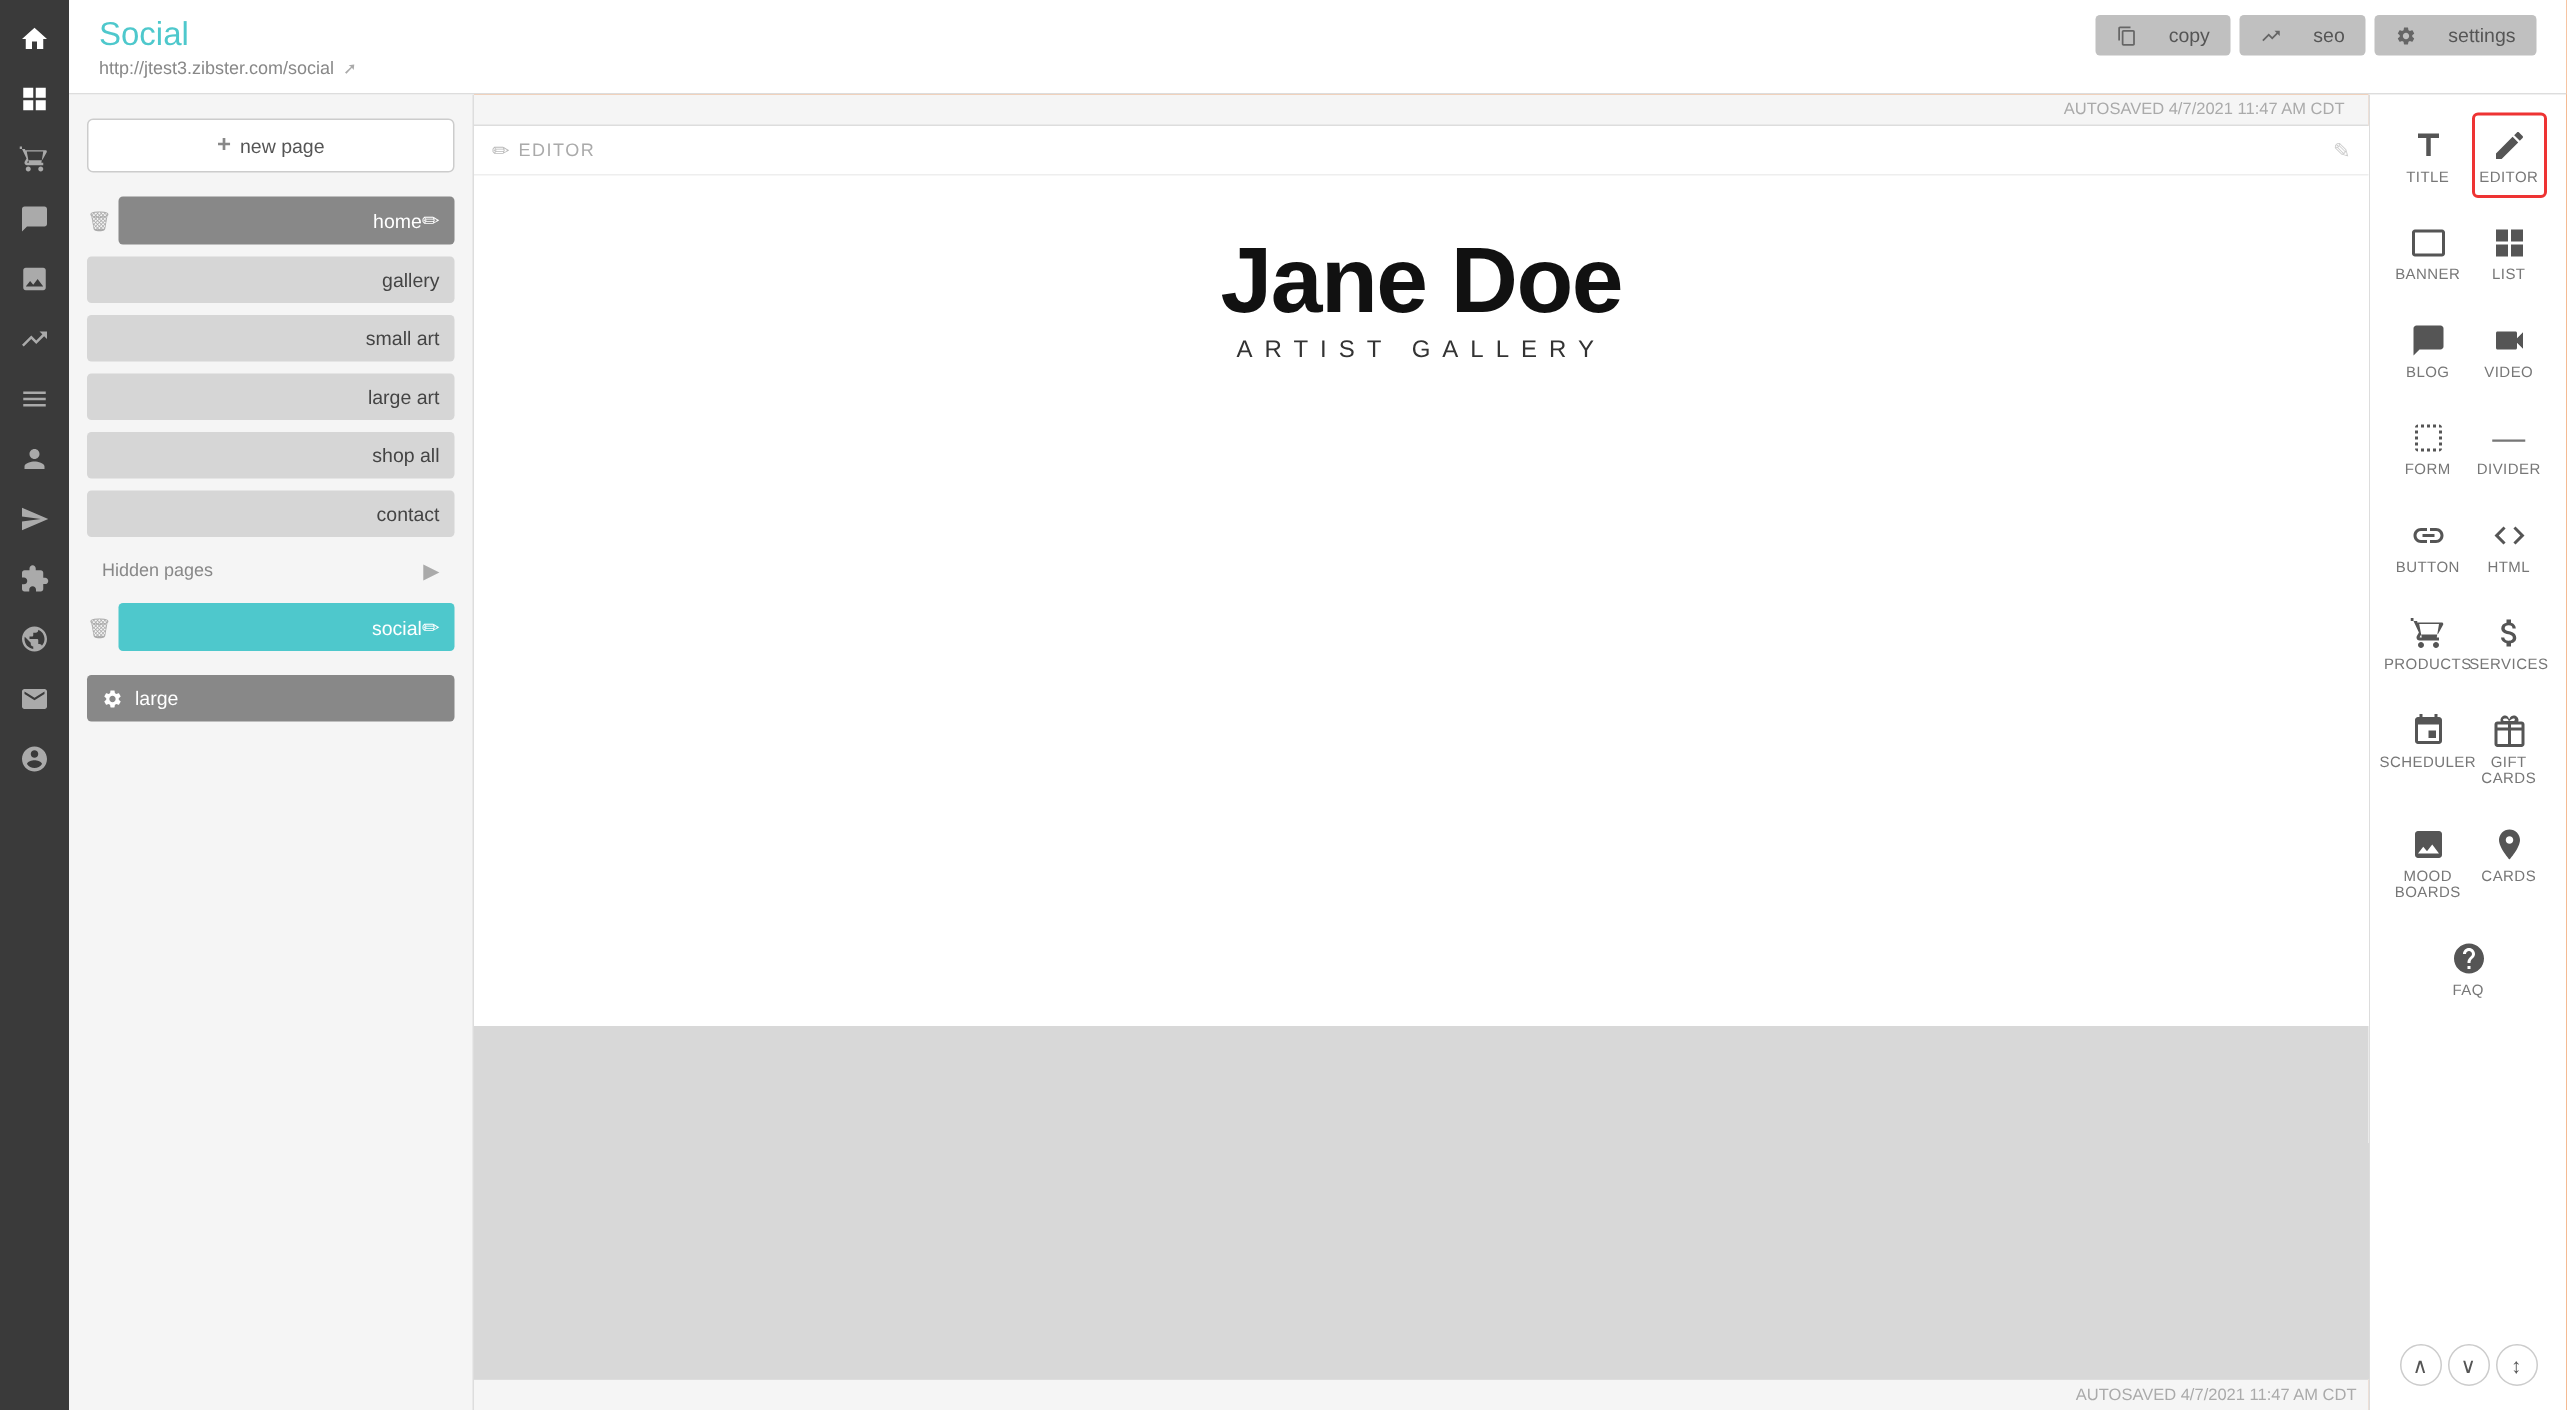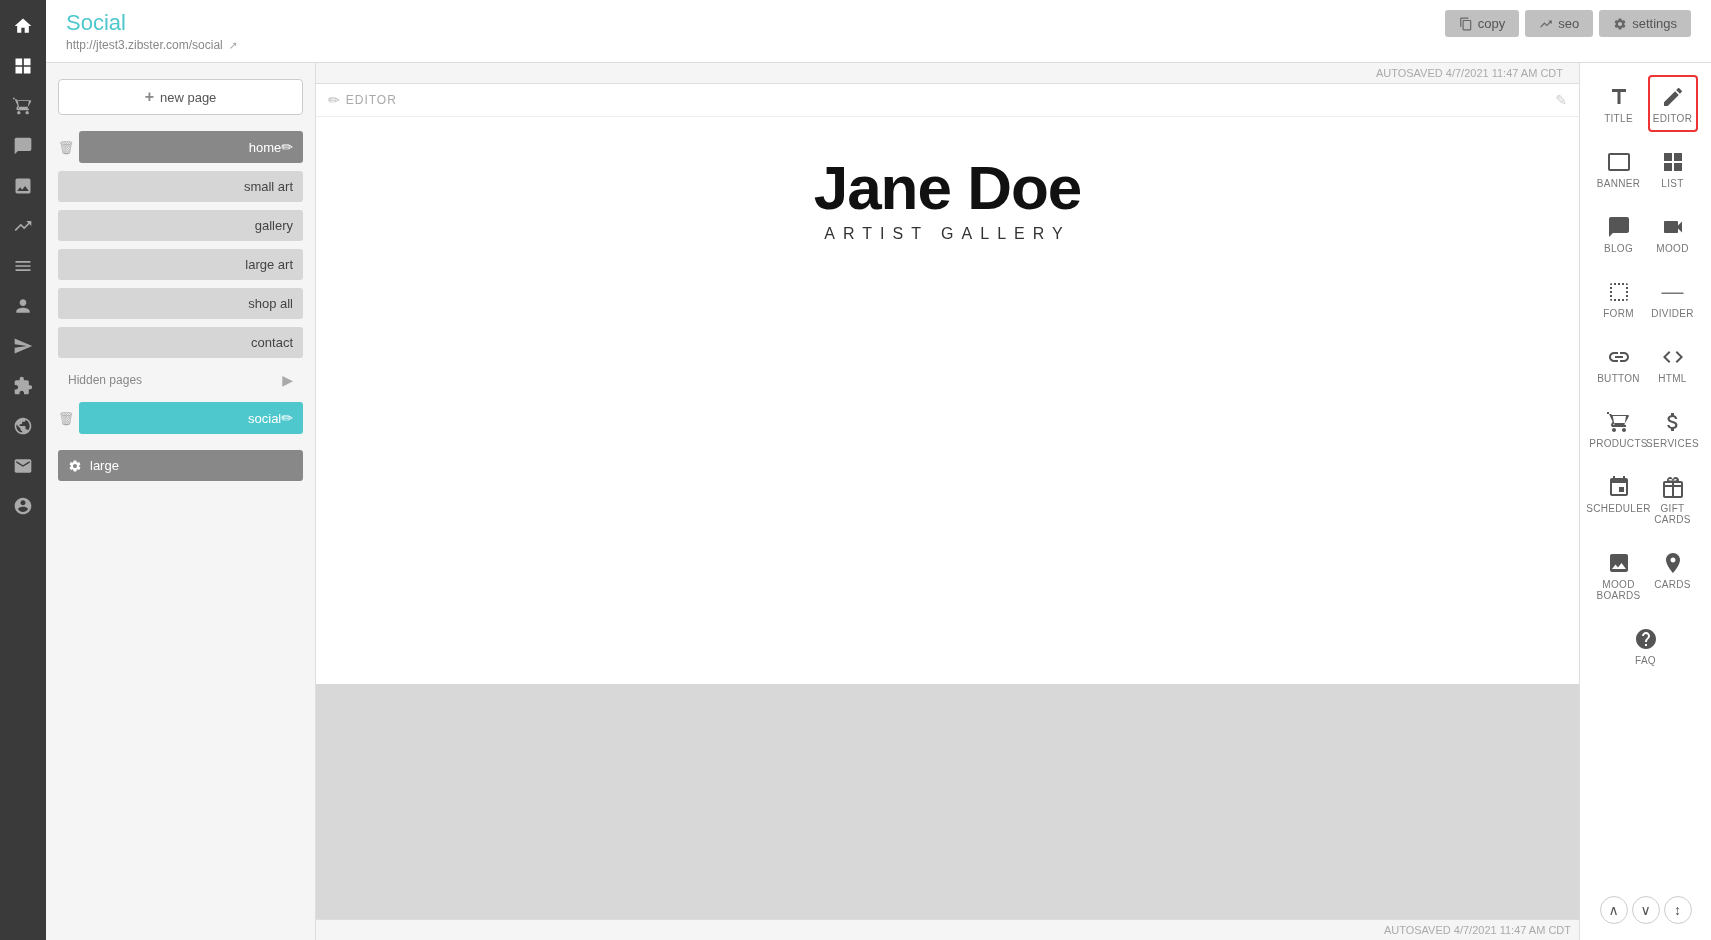--- a/index.html
+++ b/index.html
@@ -67,21 +67,21 @@
     .page-url a { color: #888; text-decoration: none; }
     .external-link-icon { font-size: 11px; color: #aaa; cursor: pointer; }
     .top-bar-right {
       display: flex;
       align-items: center;
       gap: 6px;
     }
     .top-btn {
       display: flex;
       align-items: center;
-      gap: 5px;
+      gap: 21px;
       padding: 6px 14px;
       background: #c0c0c0;
       border: none;
       border-radius: 3px;
       font-size: 13px;
       color: #555;
       cursor: pointer;
       font-weight: 500;
     }
     .top-btn svg { width: 14px; height: 14px; fill: #666; }
@@ -427,24 +427,24 @@
 
       <div style="display:flex;align-items:center;gap:4px;">
         <span style="color:#aaa;font-size:13px;cursor:pointer;">🗑</span>
         <div class="page-item main-page" style="flex:1;">
           <span>home</span>
           <span style="font-size:14px;">✏</span>
         </div>
       </div>
 
       <div class="page-item">
+        <span>gallery</span>
+      </div>
+      <div class="page-item">
         <span>small art</span>
-      </div>
-      <div class="page-item">
-        <span>gallery</span>
       </div>
       <div class="page-item">
         <span>large art</span>
       </div>
       <div class="page-item">
         <span>shop all</span>
       </div>
       <div class="page-item">
         <span>contact</span>
       </div>
@@ -542,21 +542,21 @@
               </svg>
           </div>
           <div class="widget-label">BLOG</div>
         </div>
         <div class="widget-item">
           <div class="widget-icon">
             <svg viewBox="0 0 24 24">
                 <path d="M17 10.5V7c0-.55-.45-1-1-1H4c-.55 0-1 .45-1 1v10c0 .55.45 1 1 1h12c.55 0 1-.45 1-1v-3.5l4 4v-11l-4 4z"></path>
               </svg>
           </div>
-          <div class="widget-label">MOOD</div>
+          <div class="widget-label">VIDEO</div>
         </div>
       </div>
 
       <div class="widget-row">
         <div class="widget-item">
           <div class="widget-icon">
             <svg viewBox="0 0 24 24">
                 <path d="M3 5h2V3c-1.1 0-2 .9-2 2zm0 8h2v-2H3v2zm4 8h2v-2H7v2zM3 9h2V7H3v2zm10-6h-2v2h2V3zm6 0v2h2c0-1.1-.9-2-2-2zM5 21v-2H3c0 1.1.9 2 2 2zm-2-4h2v-2H3v2zM9 3H7v2h2V3zm2 18h2v-2h-2v2zm8-8h2v-2h-2v2zm0 8c1.1 0 2-.9 2-2h-2v2zm0-12h2V7h-2v2zm0 8h2v-2h-2v2zm-4 4h2v-2h-2v2zm0-16h2V3h-2v2z"></path>
               </svg>
           </div>

